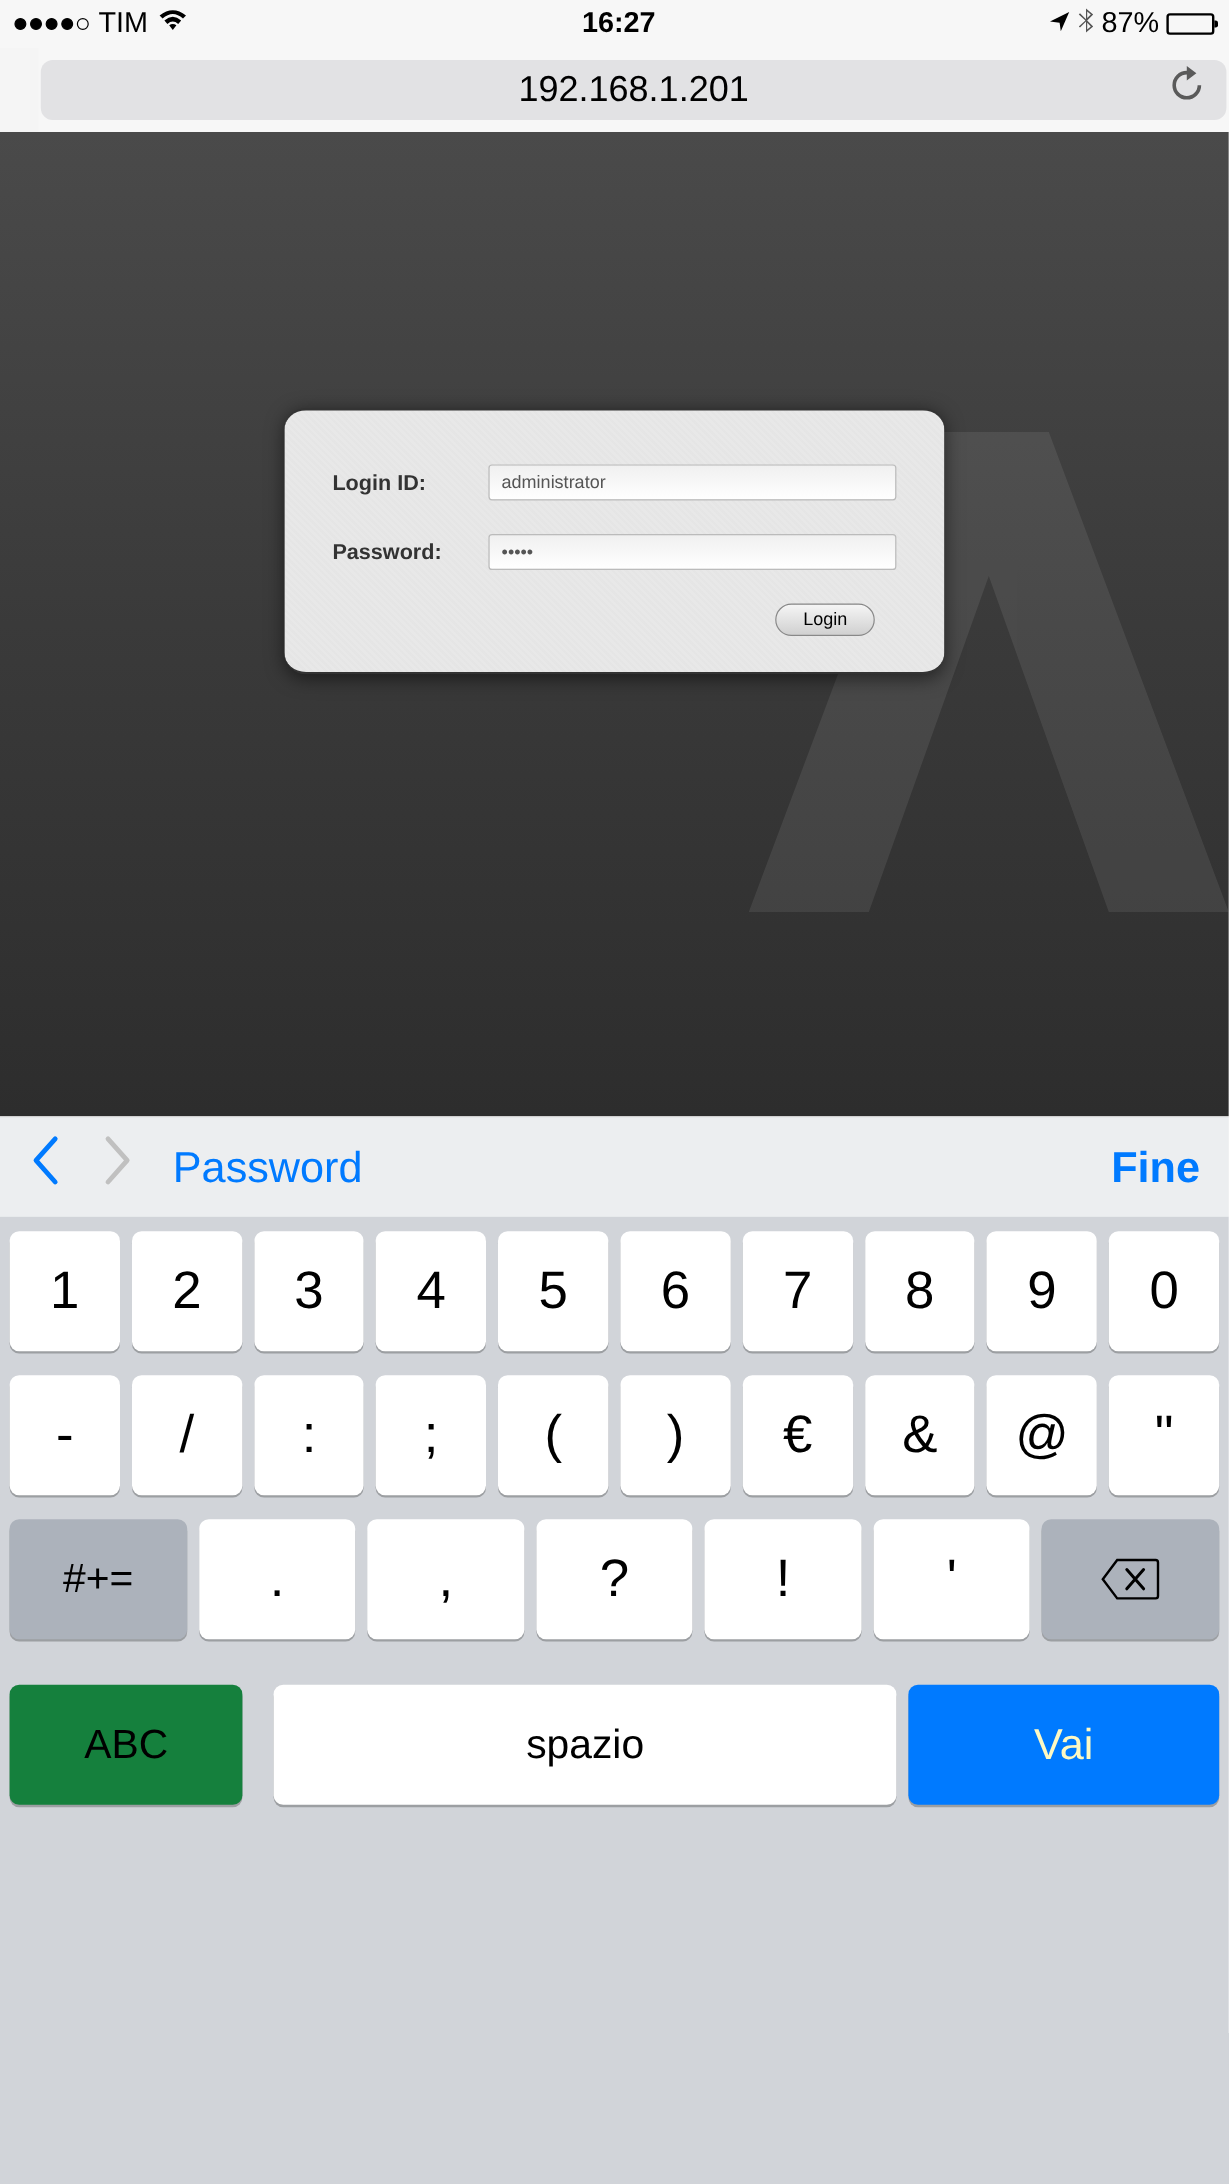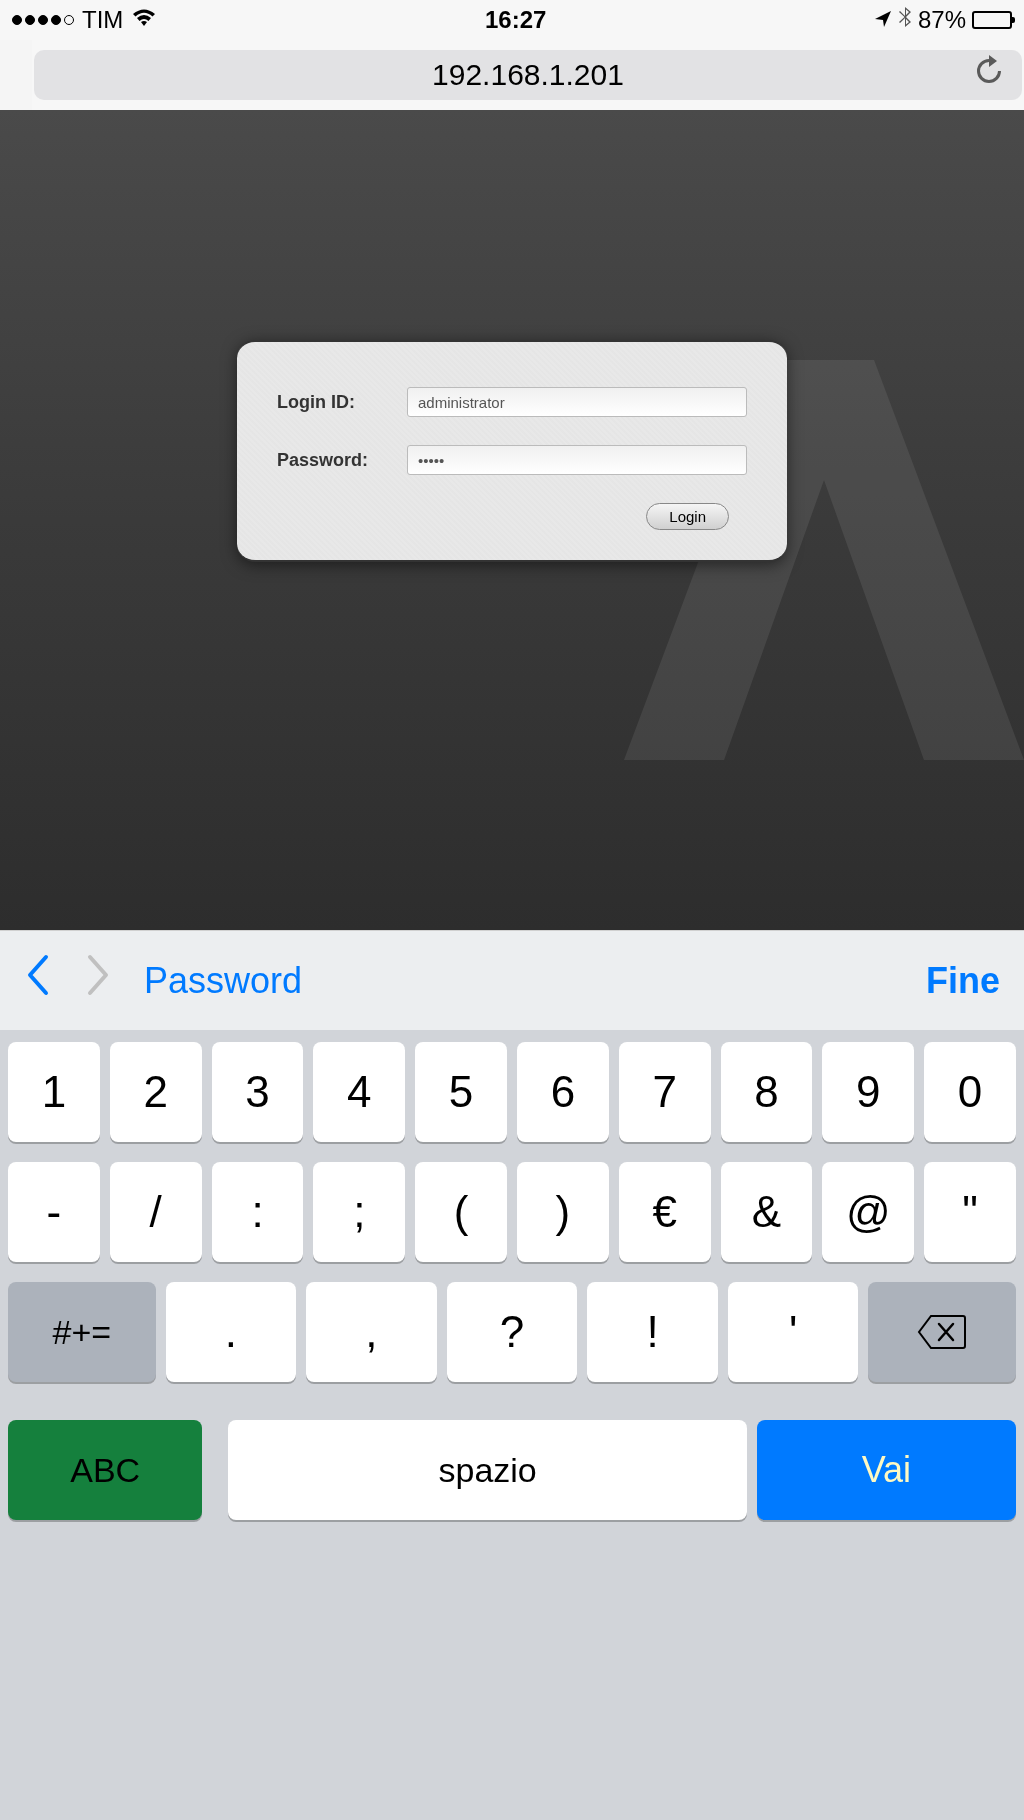--- a/index.html
+++ b/index.html
@@ -27,21 +27,21 @@
     .web-content { height: 820px; background: linear-gradient(180deg, #4a4a4a 0%, #3a3a3a 50%, #2d2d2d 100%); display: flex; align-items: flex-start; justify-content: center; position: relative; overflow: hidden; }
     .bg-shape { position: absolute; width: 600px; height: 600px; right: -100px; top: 150px; opacity: 0.08; }
     .login-box { width: 550px; margin-top: 230px; background: #e8e8e8; background-image: repeating-linear-gradient(45deg, rgba(0,0,0,0.01) 0px, rgba(0,0,0,0.01) 2px, transparent 2px, transparent 4px); border-radius: 18px; padding: 45px 40px 30px 40px; box-shadow: 0 3px 15px rgba(0,0,0,0.5); position: relative; border-top: 2px solid #333; border-bottom: 2px solid #333; }
     .form-row { display: flex; align-items: center; margin-bottom: 28px; }
     .form-label { width: 130px; font-size: 18px; font-weight: bold; color: #333; }
     .form-input { flex: 1; height: 30px; border: 1px solid #bbb; border-radius: 3px; padding: 0 10px; font-size: 15px; background: linear-gradient(#f0f0f0, #fff); color: #555; }
     .button-row { text-align: right; padding-right: 18px; }
     .login-btn { padding: 4px 22px; border-radius: 14px; border: 1px solid #888; background: linear-gradient(#f5f5f5, #d0d0d0); font-size: 15px; cursor: pointer; }
 
     
-    .autofill-bar { height: 100px; background: #eceef0; border-top: 1px solid #d0d0d0; display: flex; align-items: center; justify-content: space-between; padding: 0 24px; }
+    .autofill-bar { height: 84px; background: #eceef0; border-top: 1px solid #d0d0d0; display: flex; align-items: center; justify-content: space-between; padding: 0 24px; }
     .autofill-left { display: flex; align-items: center; gap: 32px; }
     .nav-arrow { font-size: 48px; font-weight: 300; }
     .arrow-prev { color: #007aff; }
     .arrow-next { color: #c0c0c0; }
     .autofill-label { font-size: 36px; color: #007aff; }
     .done-btn { font-size: 36px; font-weight: 600; color: #007aff; }
 
     
     .keyboard { background: #d1d4d9; padding: 12px 8px 10px 8px; height: 810px; display: flex; flex-direction: column; gap: 20px; }
     .key-row { display: flex; gap: 10px; }

